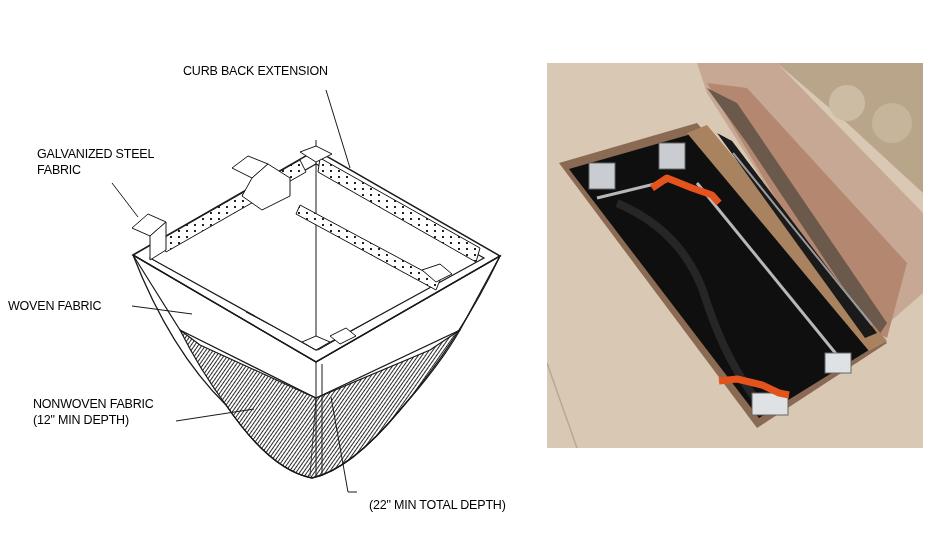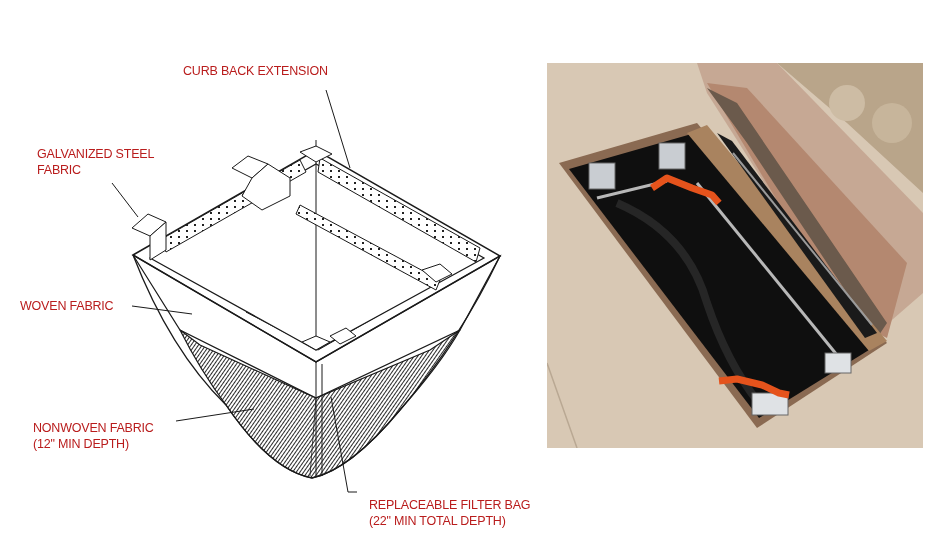--- a/index.html
+++ b/index.html
@@ -1,18 +1,18 @@
 <!DOCTYPE html>
 <html><head>
 <meta charset="utf-8">
 <style>
   html, body { margin:0; padding:0; background:#ffffff; }
   body { width:952px; height:559px; position:relative; overflow:hidden;
          font-family:"Liberation Sans", sans-serif; }
-  .label { position:absolute; font-size:12.5px; color:#b91c1c; line-height:16px;
+  .label { position:absolute; font-size:12.5px; color:#000000; line-height:16px;
            letter-spacing:-0.2px; white-space:nowrap; }
   svg { position:absolute; left:0; top:0; }
   .photo { position:absolute; left:547px; top:63px; width:376px; height:385px; overflow:hidden; }
 </style>
 </head>
 <body>
 
 <svg width="952" height="559" viewBox="0 0 952 559">
   <defs>
     <pattern id="hatch" width="3" height="3" patternUnits="userSpaceOnUse" patternTransform="rotate(35)">
@@ -61,27 +61,26 @@
   <line x1="132" y1="306" x2="192" y2="314" stroke="#1a1a1a" stroke-width="1"></line>
   <line x1="176" y1="421" x2="254" y2="409" stroke="#1a1a1a" stroke-width="1"></line>
   <polyline points="331,397 348,492 357,492" fill="none" stroke="#1a1a1a" stroke-width="1"></polyline>
 </svg>
 
 <div class="label" style="left:183px; top:63px;">CURB BACK EXTENSION</div>
 <div class="label" style="left:37px; top:146px;">
   <div>GALVANIZED STEEL</div>
   <div>FABRIC</div>
 </div>
-<div class="label" style="left:20px; top:298px;text-align:center;">WOVEN FABRIC</div>
-<div class="label" style="left:33px; top:420px;">
+<div class="label" style="left:8px; top:298px;text-align:center;">WOVEN FABRIC</div>
+<div class="label" style="left:33px; top:396px;">
   <div>NONWOVEN FABRIC</div>
   <div>(12" MIN DEPTH)</div>
 </div>
 <div class="label" style="left:369px; top:497px;">
-  <div>REPLACEABLE FILTER BAG</div>
   <div>(22" MIN TOTAL DEPTH)</div>
 </div>
 
 <div class="photo">
   <svg width="376" height="385" viewBox="0 0 376 385">
     <rect width="376" height="385" fill="#d8c8b4"></rect>
 
     <polygon points="230,0 376,0 376,130 300,60" fill="#b9a58a"></polygon>
     <circle cx="300" cy="40" r="18" fill="#cdbca4"></circle>
     <circle cx="345" cy="60" r="20" fill="#c7b59b"></circle>

